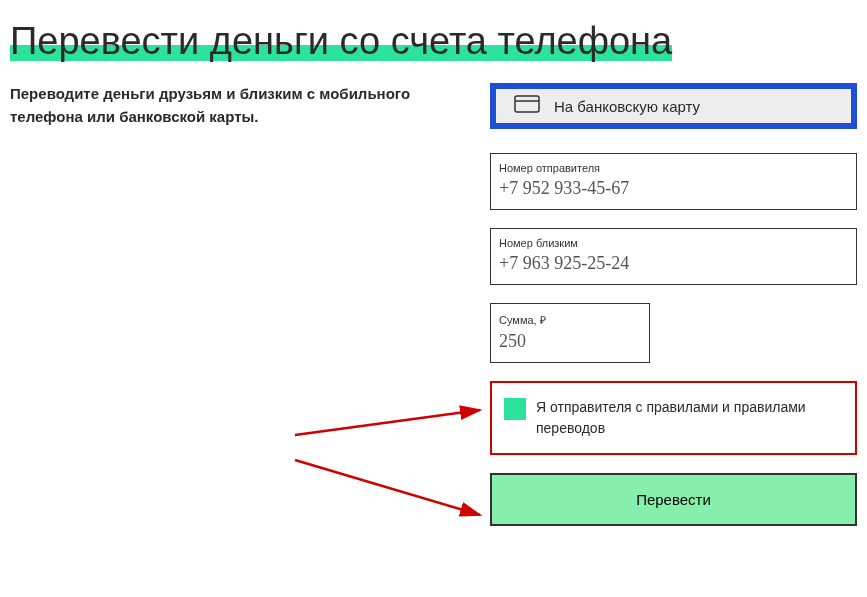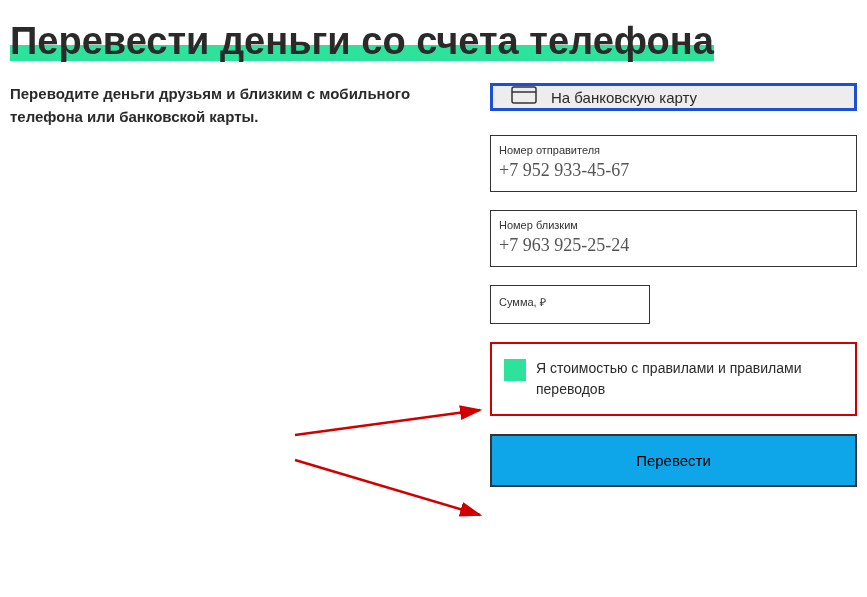--- a/index.html
+++ b/index.html
@@ -10,21 +10,21 @@
     body {
       font-family: Arial, Helvetica, sans-serif;
       background: #fff;
       width: 867px;
       height: 597px;
       position: relative;
       padding: 20px 10px;
     }
     .page-title {
       font-size: 38px;
-      font-weight: bold;
+      font-weight: normal;
       color: #2a2a2a;
       display: inline-block;
       position: relative;
       margin-bottom: 20px;
     }
     .page-title::after {
       content: '';
       position: absolute;
       left: 0;
       right: 0;
@@ -44,22 +44,22 @@
     .description {
       font-size: 15px;
       color: #2a2a2a;
       line-height: 1.5;
     }
     .right-col {
       flex: 1;
     }
     .card-option {
       background: #ededed;
-      border: 3px solid #1d4ed8;
-      padding: 0 18px;
+      border: 6px solid #1d4ed8;
+      padding: 6px 18px;
       display: flex;
       align-items: center;
       gap: 14px;
       margin-bottom: 24px;
     }
     .card-icon-svg {
       width: 26px;
       height: 18px;
     }
     .card-option-label {
@@ -109,21 +109,21 @@
       font-size: 14px;
       color: #2a2a2a;
       line-height: 1.5;
     }
     .agree-link {
       color: #2a2a2a;
       cursor: pointer;
     }
     .submit-btn {
       border: 2px solid #333;
-      background: #0ea5e9;
+      background: #86efac;
       width: 100%;
       padding: 16px;
       font-size: 15px;
       text-align: center;
       cursor: pointer;
       position: relative;
     }
     .arrow {
       position: absolute;
       pointer-events: none;
@@ -169,26 +169,27 @@
       <input class="input-value" value="+7 952 933-45-67" style="">
     </div>
 
     <div class="input-box">
       <div class="input-label">Номер близким</div>
       <input class="input-value" value="+7 963 925-25-24" style="">
     </div>
 
     <div class="input-box amount-box">
       <div class="input-label">Сумма, ₽</div>
+      <input class="input-value" value="250" style="">
     </div>
 
     <div class="agree-box">
       <div class="checkbox"></div>
       <div class="agree-text">
-        <span>Я стоимостью с </span><span class="agree-link">правилами</span><span> и </span><span class="agree-link">правилами</span><span> переводов</span>
+        <span>Я отправителя с </span><span class="agree-link">правилами</span><span> и </span><span class="agree-link">правилами</span><span> переводов</span>
       </div>
     </div>
 
     <button class="submit-btn">Перевести</button>
   </div>
 </div>
 
 <svg class="arrow arrow1" viewBox="0 0 200 60">
   <defs>
     <marker id="ah1" markerWidth="10" markerHeight="10" refX="8" refY="3" orient="auto">

